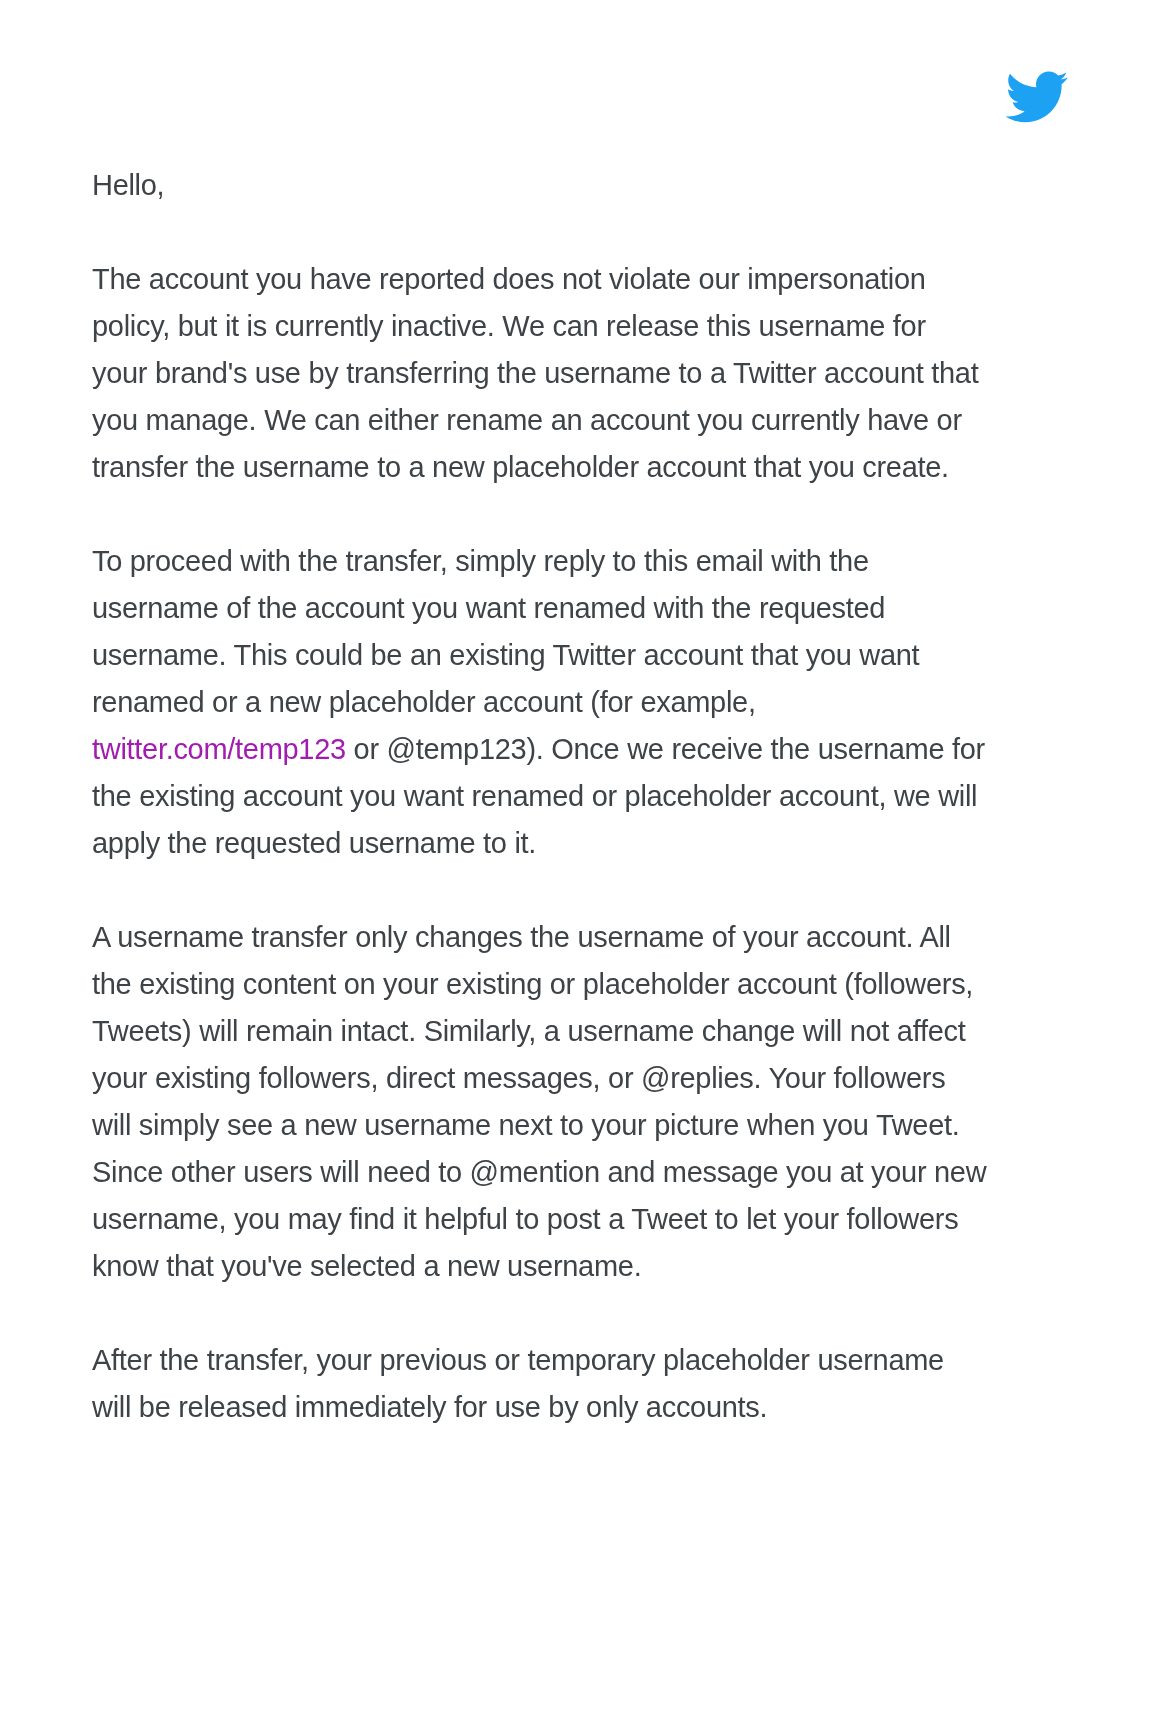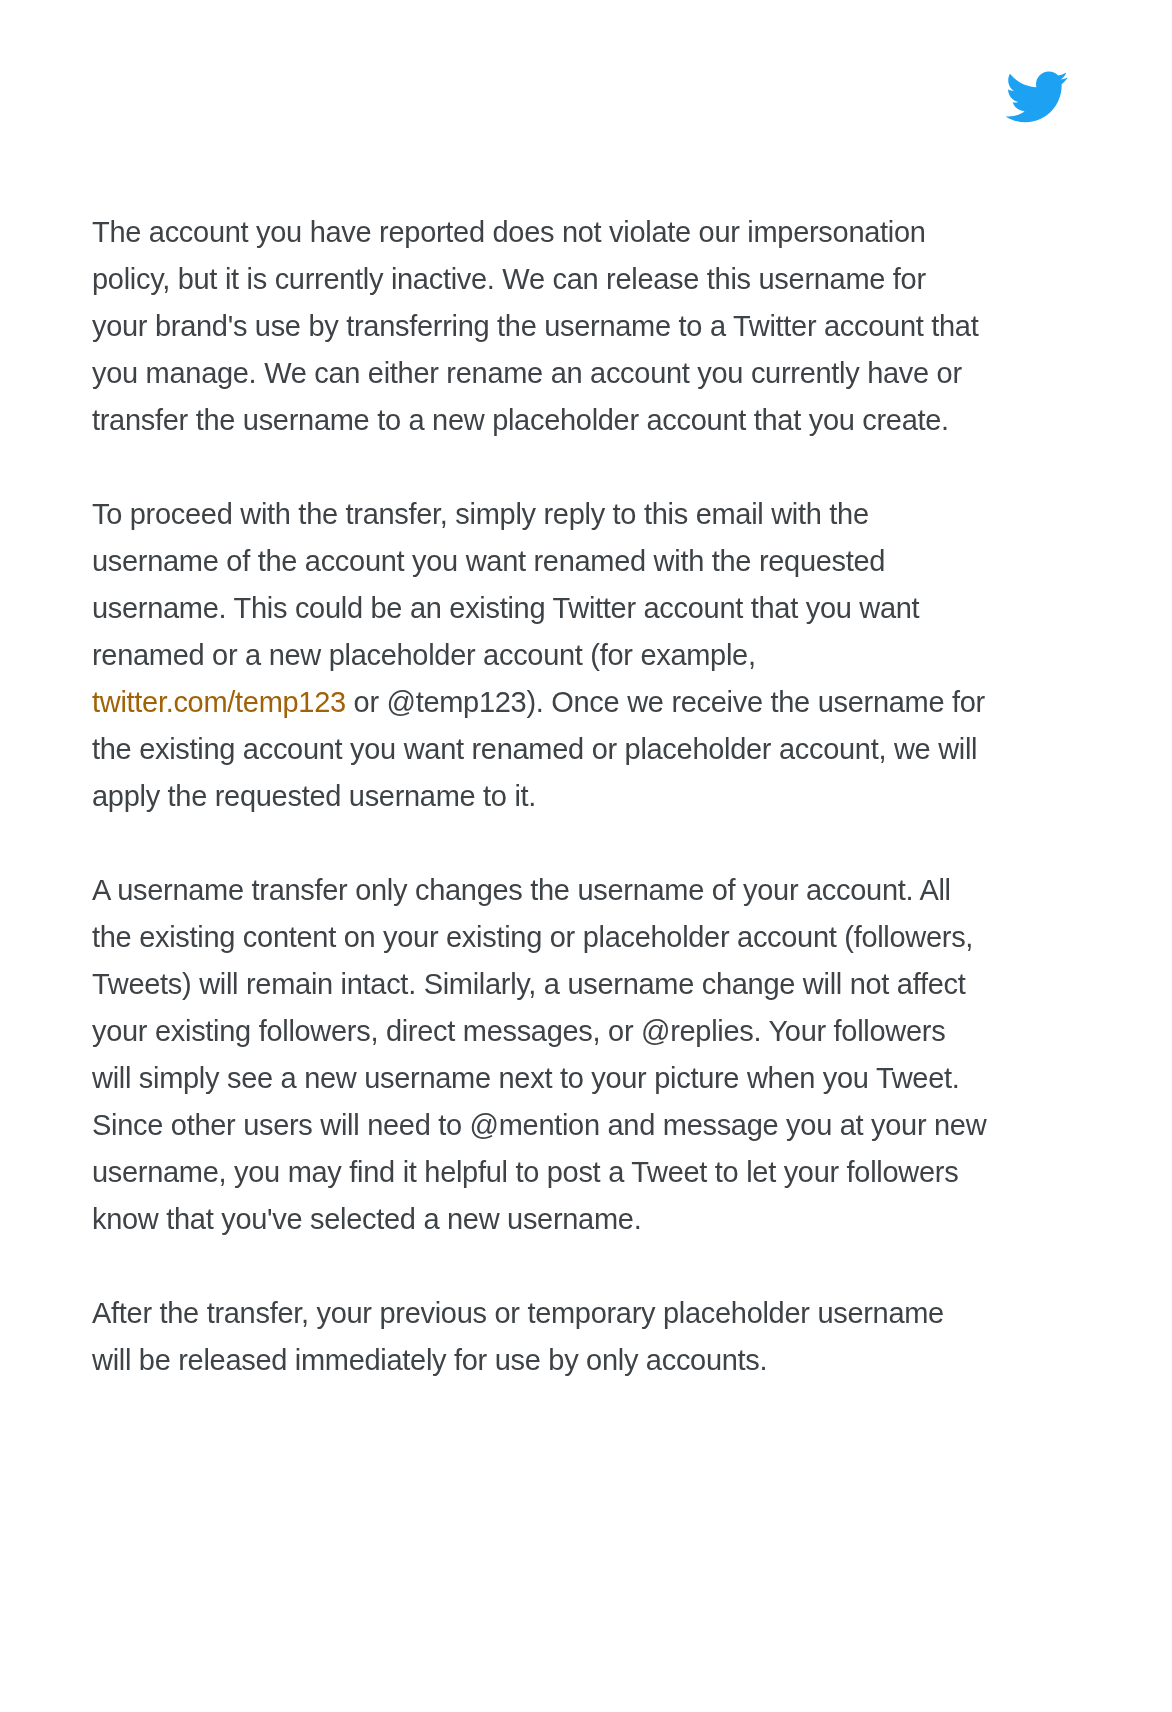--- a/index.html
+++ b/index.html
@@ -35,37 +35,38 @@
     margin: 47px 0 0 0;
     font-size: 29px;
     line-height: 47px;
     letter-spacing: -0.3px;
     color: #3e4347;
   }
   .content p.greeting {
     margin-top: 0;
   }
   a.link {
-    color: #a16207;
+    color: #a21caf;
     text-decoration: none;
     cursor: pointer;
   }
 </style>
 </head>
 <body>
 
 <div>
 
   <div class="logo-wrap">
     <svg viewBox="0 2.2 24 20.4" preserveAspectRatio="xMidYMid meet" xmlns="http://www.w3.org/2000/svg" aria-hidden="true">
       <path fill="#1da1f2" d="M23.643 4.937c-.835.37-1.732.62-2.675.733.962-.576 1.7-1.49 2.048-2.578-.9.534-1.897.922-2.958 1.13-.85-.904-2.06-1.47-3.4-1.47-2.572 0-4.658 2.086-4.658 4.66 0 .364.042.718.12 1.06-3.873-.195-7.304-2.05-9.602-4.868-.4.69-.63 1.49-.63 2.342 0 1.616.823 3.043 2.072 3.878-.764-.025-1.482-.234-2.11-.583v.06c0 2.257 1.605 4.14 3.737 4.568-.392.106-.803.162-1.227.162-.3 0-.593-.028-.877-.082.593 1.85 2.313 3.198 4.352 3.234-1.595 1.25-3.604 1.995-5.786 1.995-.376 0-.747-.022-1.112-.065 2.062 1.323 4.51 2.093 7.14 2.093 8.57 0 13.255-7.098 13.255-13.254 0-.2-.005-.402-.014-.602.91-.658 1.7-1.477 2.323-2.41z"></path>
     </svg>
   </div>
 
   <div class="content">
+    <p class="greeting">Hello,</p>
 
     <p>The account you have reported does not violate our impersonation policy, but it is currently inactive. We can release this username for your brand's use by transferring the username to a Twitter account that you manage. We can either rename an account you currently have or transfer the username to a new placeholder account that you create.</p>
 
     <p><span>To proceed with the transfer, simply reply to this email with the username of the account you want renamed with the requested username. This could be an existing Twitter account that you want renamed or a new placeholder account (for example, </span><a class="link" href="#">twitter.com/temp123</a><span> or @temp123). Once we receive the username for the existing account you want renamed or placeholder account, we will apply the requested username to it.</span></p>
 
     <p>A username transfer only changes the username of your account. All the existing content on your existing or placeholder account (followers, Tweets) will remain intact. Similarly, a username change will not affect your existing followers, direct messages, or @replies. Your followers will simply see a new username next to your picture when you Tweet. Since other users will need to @mention and message you at your new username, you may find it helpful to post a Tweet to let your followers know that you've selected a new username.</p>
 
     <p>After the transfer, your previous or temporary placeholder username will be released immediately for use by only accounts.</p>
   </div>
 

